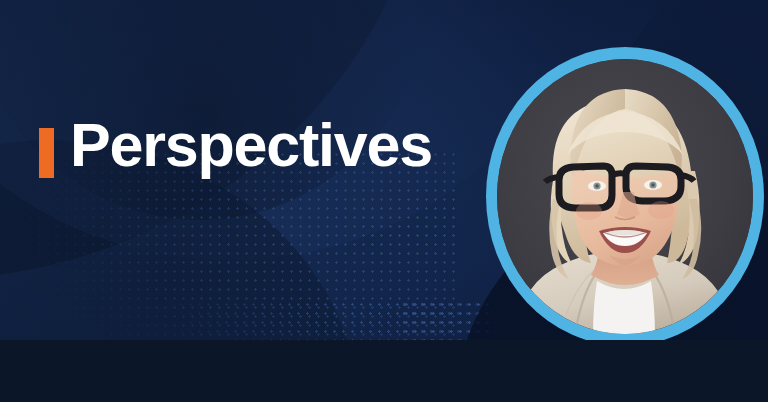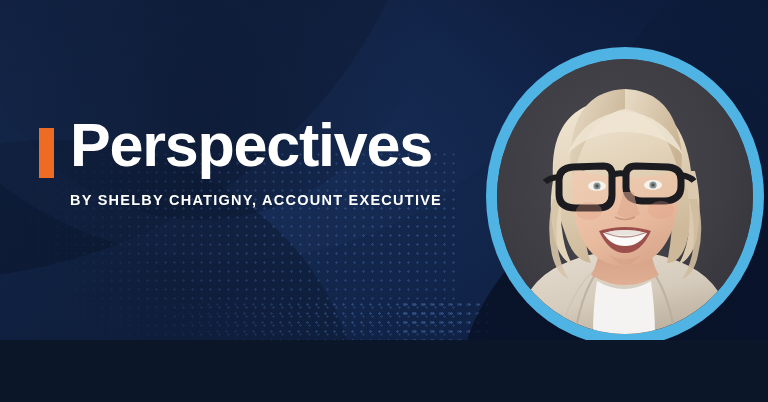--- a/index.html
+++ b/index.html
@@ -140,21 +140,20 @@
   <div class="dots-2"></div>
   <div class="dots-3"></div>
   <div class="curve-right"></div>
   <div class="curve-right2"></div>
 
   <div class="text-block">
     <div class="headline-row">
       <div class="accent-bar"></div>
       <div class="headline line1">Perspectives</div>
     </div>
-    <div class="byline">BY SHELBY CHATIGNY, ACCOUNT EXECUTIVE</div>
   </div>
 
   <div class="portrait">
     <div class="portrait-inner">
       <svg class="photo-svg" viewBox="0 0 256 275" preserveAspectRatio="xMidYMid slice">
         <defs>
           <radialGradient id="bgg" cx="45%" cy="40%" r="75%">
             <stop offset="0%" stop-color="#49484f"></stop>
             <stop offset="60%" stop-color="#3d3d43"></stop>
             <stop offset="100%" stop-color="#323238"></stop>

